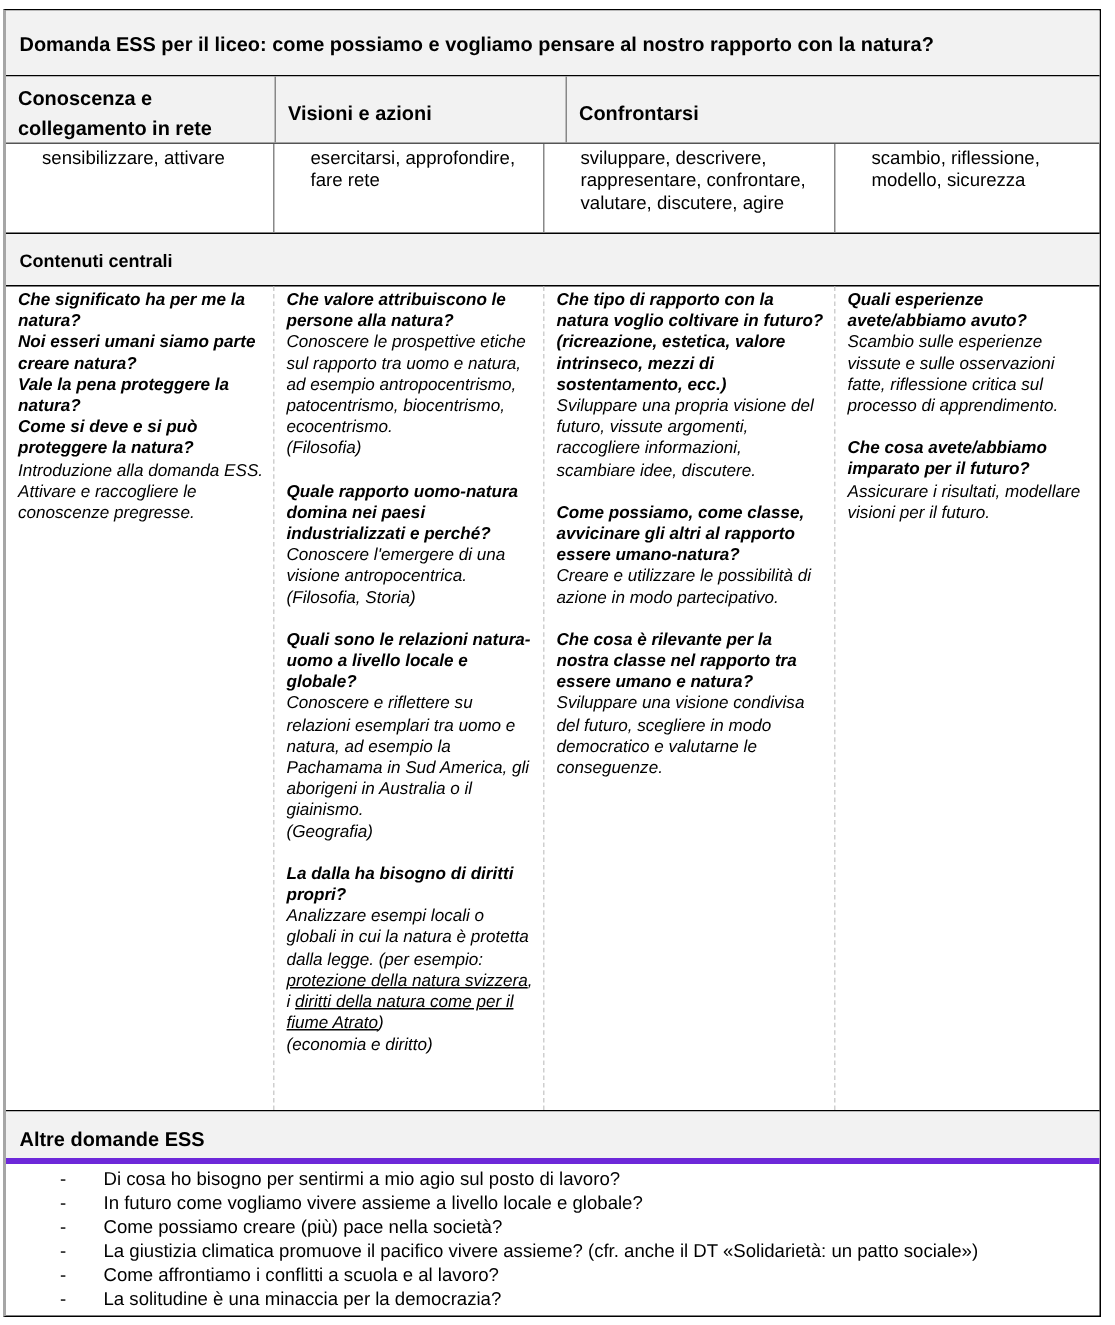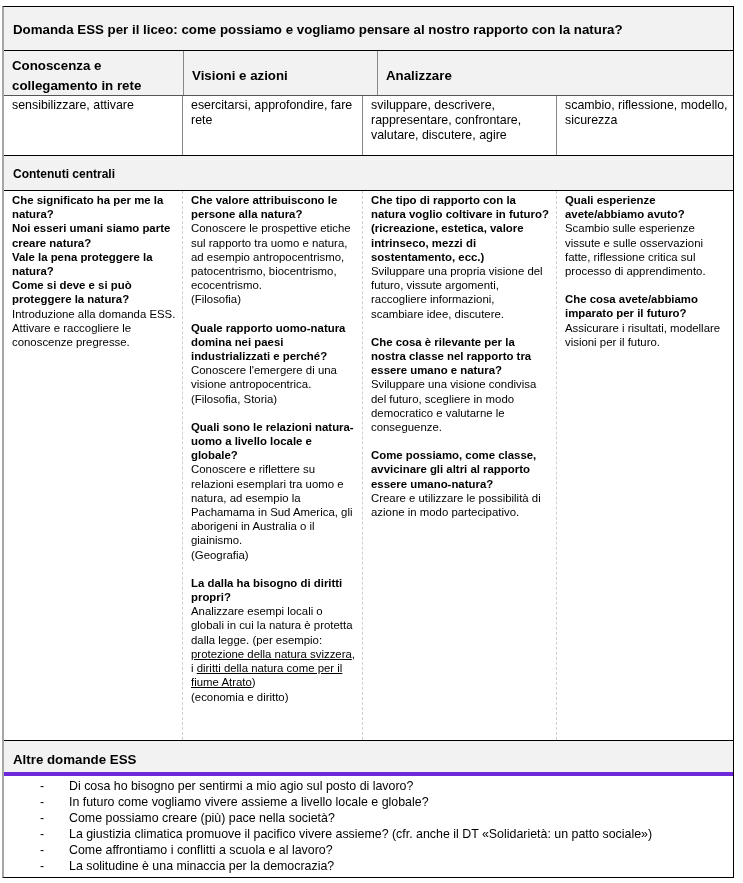--- a/index.html
+++ b/index.html
@@ -17,26 +17,26 @@
     .gray { background: #f2f2f2; }
     .title-row { top: 0; height: 44px; border-bottom: 1px solid #000; }
     .title-row .t { position: absolute; left: 9px; top: 15px; font-size: 13.3px; font-weight: bold; }
     .hdr-row { top: 44px; height: 45px; border-bottom: 1px solid #555; display: flex; }
     .verb-row { top: 89px; height: 60px; border-bottom: 1px solid #000; display: flex; }
     .cell { box-sizing: border-box; position: relative; }
     .c1 { width: 179px; } .c2 { width: 180px; } .c3 { width: 194px; } .c4 { flex: 1; }
     .hdr-row .cell { padding: 5px 0 0 8px; font-size: 13.3px; font-weight: bold; line-height: 20px; border-right: 1px solid #888; }
     .hdr-row .cell.mid { padding-top: 15px; }
     .hdr-row .cell:last-child { border-right: none; }
-    .verb-row .cell { padding: 2px 0 0 8px; font-size: 12.4px; line-height: 15px; border-right: 1px solid #888; }
+    .verb-row .cell { padding: 2px 0 0 24px; font-size: 12.4px; line-height: 15px; border-right: 1px solid #888; }
     .verb-row .cell:last-child { border-right: none; }
     .cc-row { top: 149px; height: 35px; border-bottom: 1px solid #000; }
     .cc-row .t { position: absolute; left: 9px; top: 11px; font-size: 12px; font-weight: bold; }
     .content-row { top: 184px; height: 550px; border-bottom: 1px solid #000; display: flex; }
-    .content-row .cell { padding: 2px 6px 0 8px; font-size: 11.4px; line-height: 14.2px; border-right: 1px dashed #cfcfcf; }
+    .content-row .cell { padding: 2px 6px 0 8px; font-size: 11.4px; line-height: 14.2px; border-right: 1px dashed #cfcfcf; font-style: italic; }
     .content-row .cell:last-child { border-right: none; }
     .content-row .c1 { width: 179px; } .content-row .c2 { width: 180px; } .content-row .c3 { width: 194px; }
     .q { font-weight: bold; display: block; }
     .d { display: block; }
     .blk { margin-bottom: 14px; }
     .u { text-decoration: underline; cursor: pointer; }
     .other-row { top: 734px; height: 35px; border-bottom: 4px solid #6d28d9; padding-left: 11px; }
     .other-row .t { position: absolute; left: 9px; top: 11px; font-size: 13.3px; font-weight: bold; }
     .list-row { top: 769px; height: 101px; }
     .list-row ul { list-style: none; margin: 0; padding: 2px 0 0 0; }
@@ -48,21 +48,21 @@
 
 <div class="tbl">
 
   <div class="row gray title-row">
     <span class="t">Domanda ESS per il liceo: come possiamo e vogliamo pensare al nostro rapporto con la natura?</span>
   </div>
 
   <div class="row gray hdr-row">
     <div class="cell c2">Conoscenza e collegamento in rete</div>
     <div class="cell c3 mid">Visioni e azioni</div>
-    <div class="cell c4 mid">Analizzare</div>
+    <div class="cell c4 mid">Confrontarsi</div>
   </div>
 
   <div class="row verb-row">
     <div class="cell c1">sensibilizzare, attivare</div>
     <div class="cell c2">esercitarsi, approfondire, fare rete</div>
     <div class="cell c3">sviluppare, descrivere, rappresentare, confrontare, valutare, discutere, agire</div>
     <div class="cell c4">scambio, riflessione, modello, sicurezza</div>
   </div>
 
   <div class="row gray cc-row">
@@ -101,26 +101,26 @@
         <span class="d">(economia e diritto)</span>
       </div>
     </div>
 
     <div class="cell c3">
       <div class="blk">
         <span class="q">Che tipo di rapporto con la natura voglio coltivare in futuro? (ricreazione, estetica, valore intrinseco, mezzi di sostentamento, ecc.)</span>
         <span class="d">Sviluppare una propria visione del futuro, vissute argomenti, raccogliere informazioni, scambiare idee, discutere.</span>
       </div>
       <div class="blk">
+        <span class="q">Come possiamo, come classe, avvicinare gli altri al rapporto essere umano-natura?</span>
+        <span class="d">Creare e utilizzare le possibilità di azione in modo partecipativo.</span>
+      </div>
+      <div class="blk">
         <span class="q">Che cosa è rilevante per la nostra classe nel rapporto tra essere umano e natura?</span>
         <span class="d">Sviluppare una visione condivisa del futuro, scegliere in modo democratico e valutarne le conseguenze.</span>
-      </div>
-      <div class="blk">
-        <span class="q">Come possiamo, come classe, avvicinare gli altri al rapporto essere umano-natura?</span>
-        <span class="d">Creare e utilizzare le possibilità di azione in modo partecipativo.</span>
       </div>
     </div>
 
     <div class="cell c4">
       <div class="blk">
         <span class="q">Quali esperienze avete/abbiamo avuto?</span>
         <span class="d">Scambio sulle esperienze vissute e sulle osservazioni fatte, riflessione critica sul processo di apprendimento.</span>
       </div>
       <div class="blk">
         <span class="q">Che cosa avete/abbiamo imparato per il futuro?</span>

